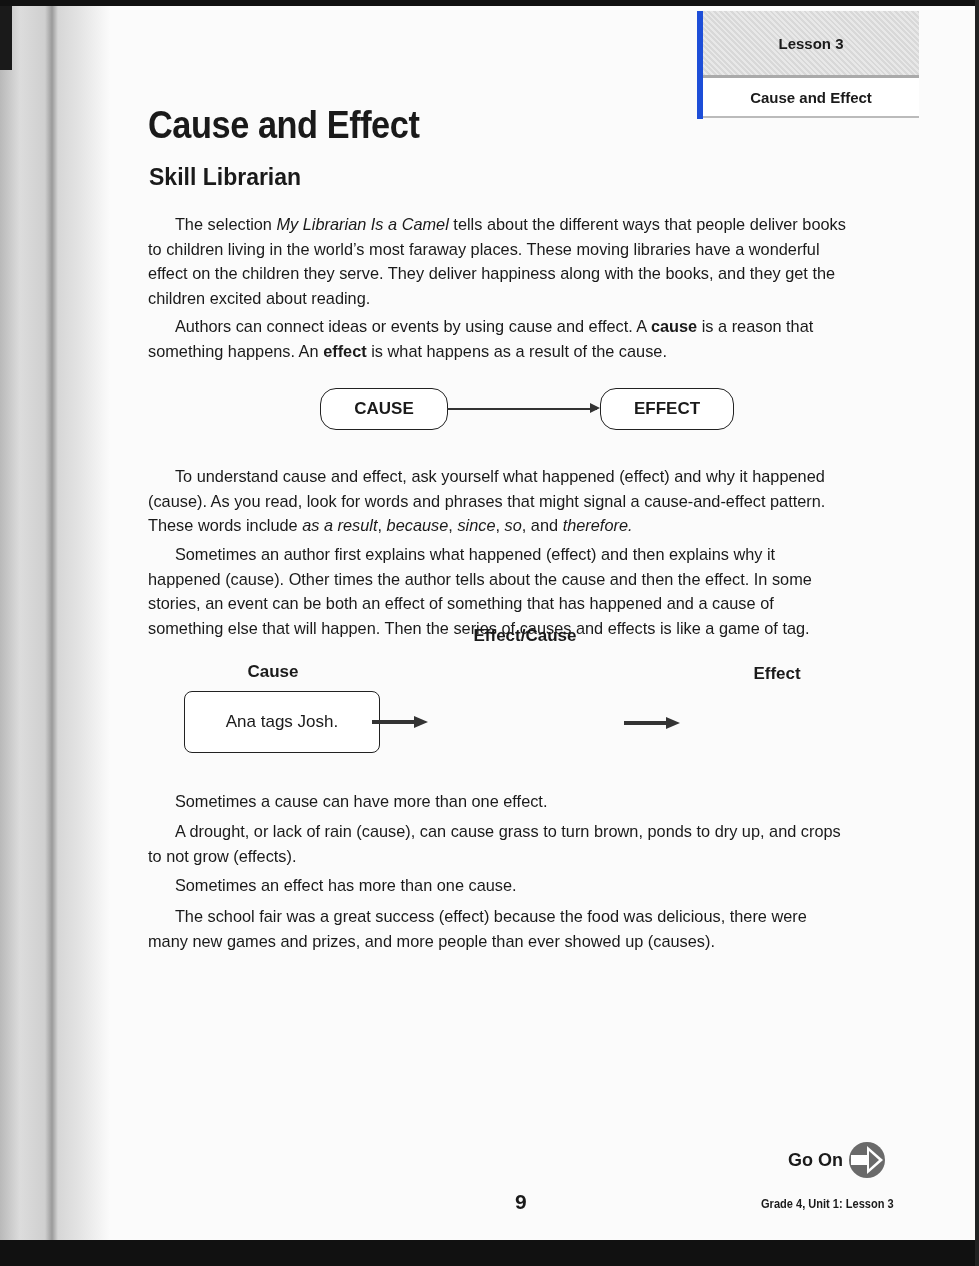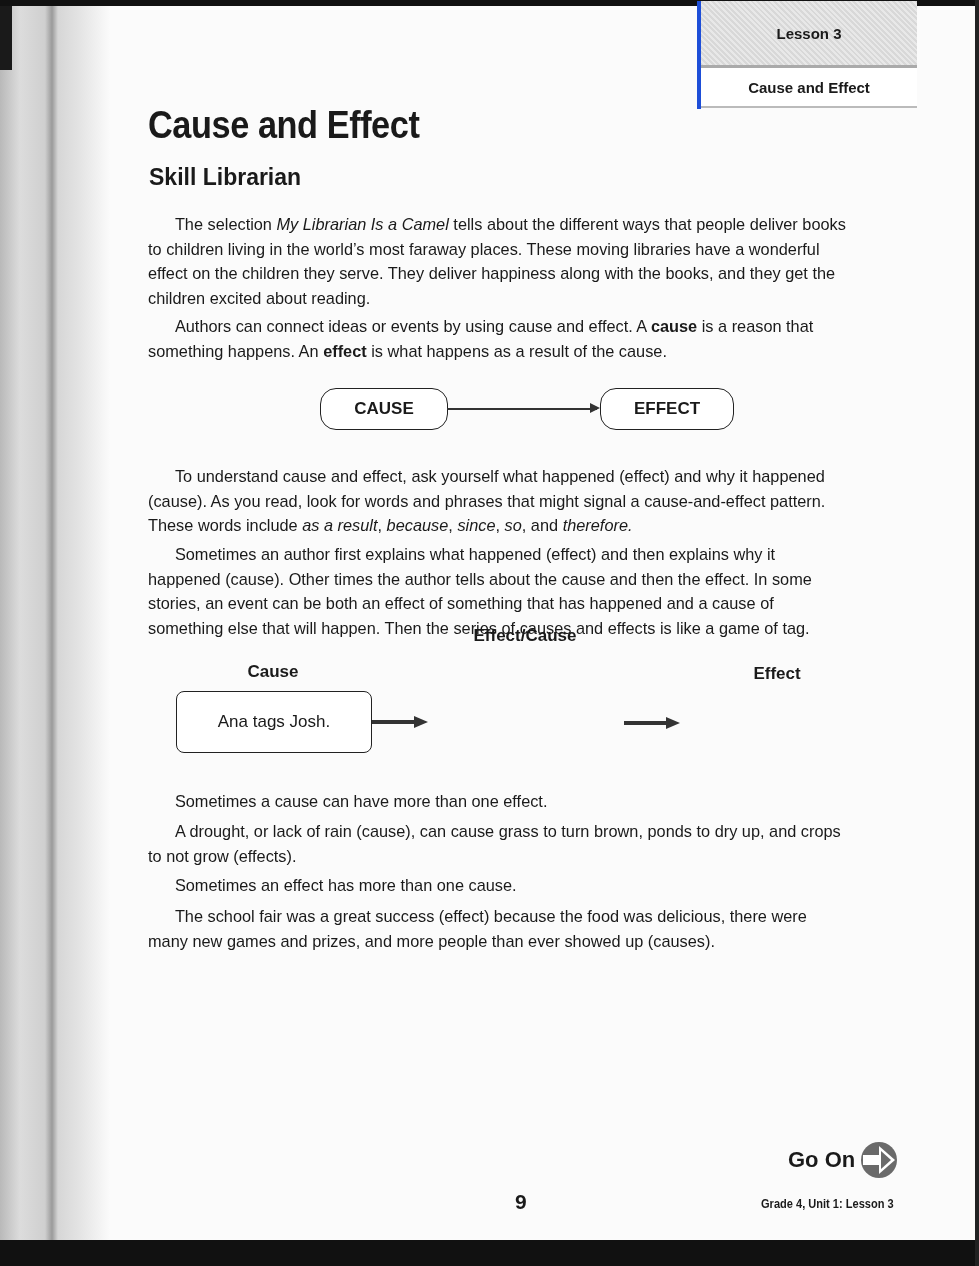--- a/index.html
+++ b/index.html
@@ -5,49 +5,49 @@
   html, body { margin:0; padding:0; }
   body { width:979px; height:1266px; position:relative; overflow:hidden; background:#111; font-family:"Liberation Sans", sans-serif; color:#1a1a1a; }
   .page { position:absolute; left:0; top:0; width:979px; height:1266px; background:#fbfbfb; }
   .top-edge { position:absolute; left:0; top:0; width:979px; height:6px; background:#111; }
   .bottom-edge { position:absolute; left:0; top:1240px; width:979px; height:26px; background:#111; }
   .curl { position:absolute; left:0; top:0; width:110px; height:1240px;
     background: linear-gradient(90deg, #b9b9b9 0px, #dcdcdc 20px, #cfcfcf 45px, #9a9a9a 52px, #d6d6d6 58px, #e4e4e4 80px, #f3f3f3 100px, #fbfbfb 110px); }
   .curl-dark { position:absolute; left:0; top:0; width:12px; height:70px; background:#1a1a1a; }
   .right-edge { position:absolute; right:0; top:0; width:4px; height:1266px; background:#222; }
 
-  .lesson-box { position:absolute; left:697px; top:1px; width:216px; height:108px; border-left:4px solid #1d4ed8; }
+  .lesson-box { position:absolute; left:697px; top:11px; width:216px; height:108px; border-left:6px solid #1d4ed8; }
   .lesson-top { height:64px; background:repeating-linear-gradient(45deg,#d8d8d8 0 2px,#e8e8e8 2px 4px); display:flex; align-items:center; justify-content:center; padding-left:0; border-bottom:3px solid #aaa; }
   .lesson-top span { font-weight:bold; font-size:15px; margin-left:0; }
   .lesson-bottom { height:38px; background:#fff; display:flex; align-items:center; justify-content:center; border-bottom:2px solid #bbb; }
   .lesson-bottom span { font-weight:bold; font-size:15px; }
 
   .name-row { position:absolute; left:149px; top:66px; font-size:19px; display:flex; align-items:flex-end; }
   .line { display:inline-block; border-bottom:1.5px solid #222; height:18px; }
   .title { position:absolute; left:148px; top:103px; font-size:39px; font-weight:bold; letter-spacing:-0.5px; transform:scaleX(0.88); transform-origin:left; }
   .subtitle { position:absolute; left:149px; top:164px; font-size:23px; font-weight:bold; }
 
   .para { position:absolute; left:148px; width:730px; font-size:17px; line-height:24.5px; transform:scaleX(0.96); transform-origin:left; }
   .para .ind { display:inline-block; width:28px; }
 
   .pill { position:absolute; height:40px; border:1.5px solid #222; border-radius:16px; display:flex; align-items:center; justify-content:center; font-weight:bold; font-size:17px; background:#fff; }
   .arrow-line { position:absolute; height:1.5px; background:#333; }
   .arrow-head { position:absolute; width:0; height:0; border-top:5px solid transparent; border-bottom:5px solid transparent; border-left:10px solid #333; }
 
   .chain-label { position:absolute; font-weight:bold; font-size:17px; text-align:center; width:200px; }
-  .chain-box { position:absolute; width:194px; height:60px; border:1.5px solid #222; border-radius:8px; display:flex; align-items:center; justify-content:center; font-size:17px; background:#fff; }
+  .chain-box { position:absolute; width:194px; height:60px; border:1.5px solid #222; border-radius:8px; display:flex; align-items:center; justify-content:center; font-size:17px; background:#fff;margin-left:8px; }
   .thick-arrow { position:absolute; height:4px; background:#333; }
 
   .foot-left { position:absolute; left:148px; top:1194px; }
   .foot-title { font-weight:bold; font-size:13px; transform:scaleX(0.85); transform-origin:left; }
   .foot-copy { font-size:9px; margin-top:2px; }
   .page-num { position:absolute; left:515px; top:1190px; font-size:21px; font-weight:bold; }
   .foot-right { position:absolute; left:761px; top:1196px; font-weight:bold; font-size:13px; transform:scaleX(0.85); transform-origin:left; }
   .go-on { position:absolute; left:788px; top:1140px; display:flex; align-items:center; }
-  .go-on span { font-weight:bold; font-size:22px; margin-right:4px; }
+  .go-on span { font-weight:bold; font-size:18px; margin-right:4px; }
 </style>
 </head>
 <body>
 
 <div class="page">
   <div class="curl"></div>
   <div class="curl-dark"></div>
   <div class="top-edge"></div>
 
   <div class="lesson-box">

